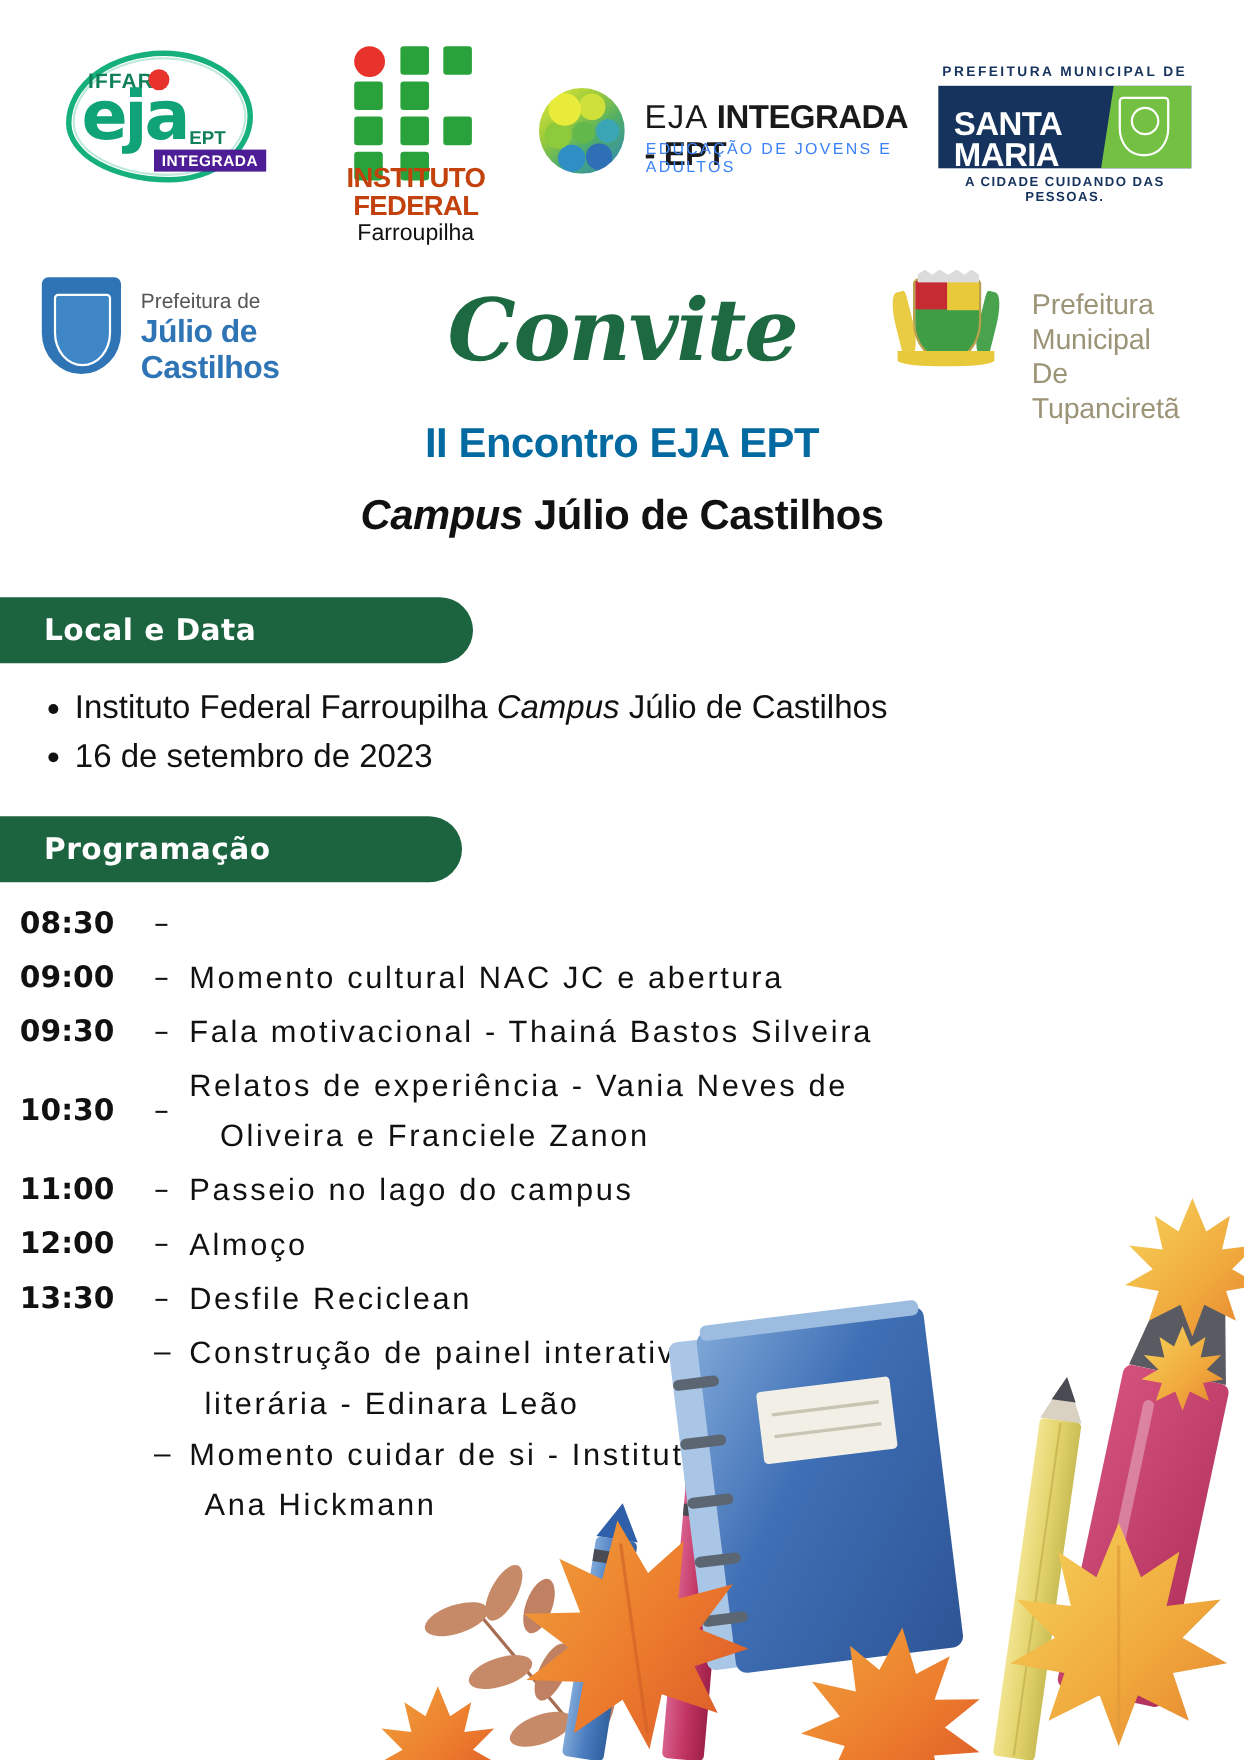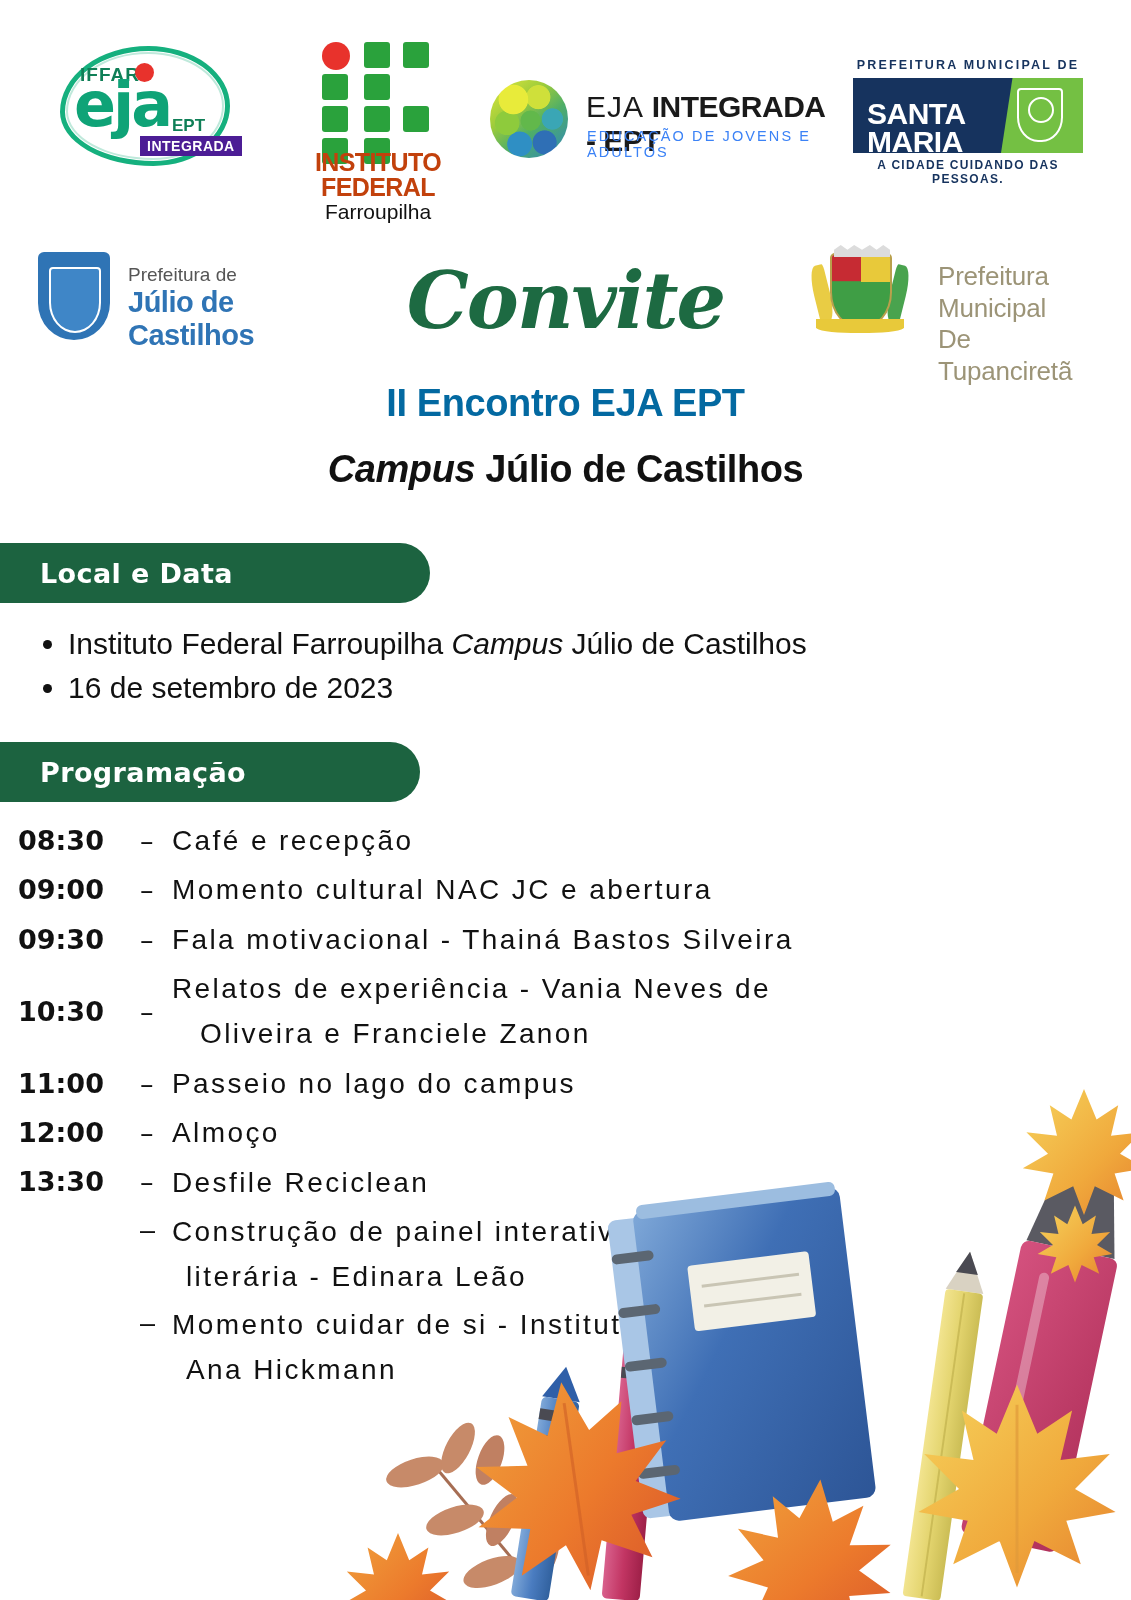--- a/index.html
+++ b/index.html
@@ -330,21 +330,20 @@
 
   <div class="banner" id="banner-prog">
     <span>Programação</span>
   </div>
 
   <div class="sched">
 
     <div class="srow">
       <div class="stime">08:30</div>
       <div class="sdash">–</div>
-      <div class="sdesc">Café e recepção</div>
     </div>
 
     <div class="srow">
       <div class="stime">09:00</div>
       <div class="sdash">–</div>
       <div class="sdesc">Momento cultural NAC JC e abertura</div>
     </div>
 
     <div class="srow">
       <div class="stime">09:30</div>

